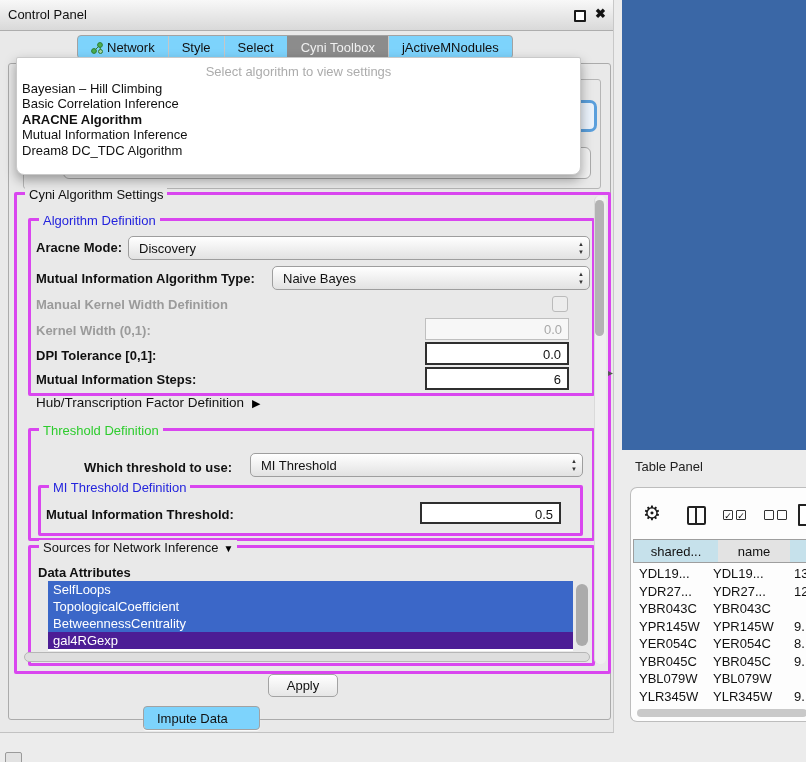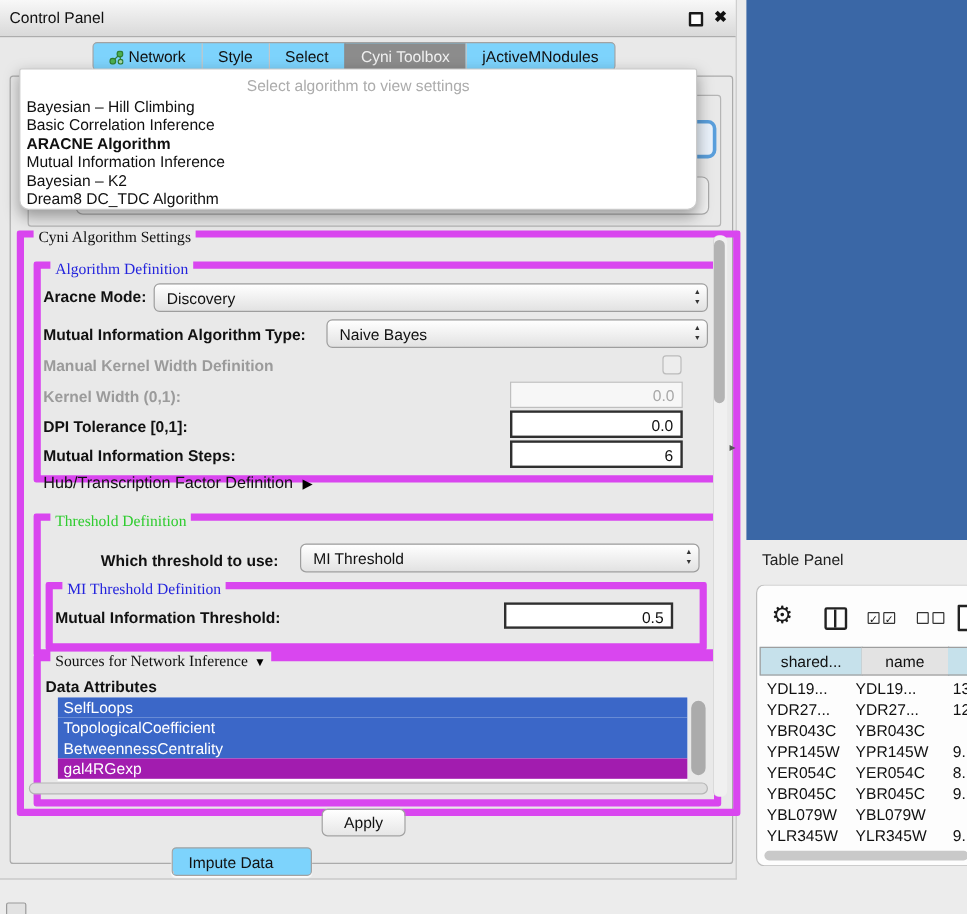--- a/index.html
+++ b/index.html
@@ -28,21 +28,21 @@
   .bg-field1{position:absolute;left:14px;top:15px;width:576px;height:108px;border:1px solid #B5B5B5;border-radius:3px;}
   .bg-combo-blue{position:absolute;left:552px;top:36px;width:30px;height:26px;border:3px solid #5A9FDC;border-radius:7px;background:#EAF2FB;}
   .bg-combo2{position:absolute;left:54px;top:83px;width:526px;height:30px;border:1px solid #ABABAB;border-radius:6px;background:#F3F3F3;}
   
   .popup{position:absolute;left:16px;top:57px;width:563px;height:116px;background:#FFF;
       border:1px solid #C9C9C9;border-radius:2px 2px 8px 8px;box-shadow:0 5px 12px rgba(0,0,0,.35);z-index:40;overflow:hidden;}
   .popup-ph{text-align:center;color:#ACACAC;font-size:13px;padding-top:6px;height:17px;}
   .opt{font-size:13px;color:#101010;padding-left:5px;line-height:15.4px;white-space:nowrap;}
   .opt.b{font-weight:bold;}
   
-  .grp{position:absolute;border:6px solid #d946ef;border-radius:2px;font-family:Liberation Serif, serif;}
+  .grp{position:absolute;border:3px solid #d946ef;border-radius:2px;}
   .grp-lbl{position:absolute;top:-8px;left:8px;background:#E9E9E9;padding:0 4px;font-size:13px;color:#111;white-space:nowrap;}
   .lbl{position:absolute;font-size:13px;font-weight:bold;color:#111;white-space:nowrap;}
   .lbl.dis{color:#9B9B9B;}
   .combo{position:absolute;height:24px;background:linear-gradient(#FFFFFF,#E2E2E2);border:1px solid #9E9E9E;border-radius:5px;
       font-size:13px;color:#111;padding:4px 24px 0 10px;box-sizing:border-box;white-space:nowrap;overflow:hidden;}
   .spin{position:absolute;right:5px;top:3px;font-size:6px;line-height:8px;color:#333;text-align:center;}
   .fld{position:absolute;box-sizing:border-box;font-size:13px;text-align:right;padding:3px 6px 0 0;background:#FFF;color:#111;}
   .fld.dis{border:1px solid #BFBFBF;background:#F7F7F7;color:#A8A8A8;}
   .fld.ed{border:2px solid #2F2F2F;}
   .chk{position:absolute;width:14px;height:14px;border:1px solid #BBB;background:#EDEDED;border-radius:3px;}
@@ -115,21 +115,20 @@
     <div class="bg-combo2"></div>
   </div>
 
   <div class="popup">
     <div class="popup-ph">Select algorithm to view settings</div>
     <div>
         <div class="opt">Bayesian – Hill Climbing</div>
         <div class="opt">Basic Correlation Inference</div>
         <div class="opt b">ARACNE Algorithm</div>
         <div class="opt">Mutual Information Inference</div>
-        <div class="opt">Bayesian – K2</div>
         <div class="opt">Dream8 DC_TDC Algorithm</div>
       </div>
   </div>
 
   <div class="grp" id="grp-settings" style="left:14px;top:192px;width:591px;height:476px;">
     <span class="grp-lbl">Cyni Algorithm Settings</span>
   </div>
 
   <div class="grp" style="left:28px;top:218px;width:561px;height:172px;">
     <span class="grp-lbl lg-blue">Algorithm Definition</span>
@@ -170,21 +169,21 @@
   <div class="fld ed" style="left:420px;top:502px;width:141px;height:22px;">0.5</div>
 
   <div class="grp" style="left:28px;top:545px;width:561px;height:115px;">
     <span class="grp-lbl"><span>Sources for Network Inference</span><span class="tri-d">▼</span></span>
   </div>
   <span class="lbl" style="left:38px;top:565px;">Data Attributes</span>
   <div class="attr-list">
       <div class="attr-item" style="background: rgb(59, 103, 200);">SelfLoops</div>
       <div class="attr-item" style="background: rgb(59, 103, 200);">TopologicalCoefficient</div>
       <div class="attr-item" style="background: rgb(59, 103, 200);">BetweennessCentrality</div>
-      <div class="attr-item" style="background: #a21caf;">gal4RGexp</div>
+      <div class="attr-item" style="background: #4c1d95;">gal4RGexp</div>
     </div>
   <div class="list-vthumb"></div>
 
   <div class="vtrack"></div>
   <div class="vthumb"></div>
   <div class="hthumb"></div>
 
   <div class="apply">Apply</div>
 
   <div class="seg-bar" id="bottom-tabs">

